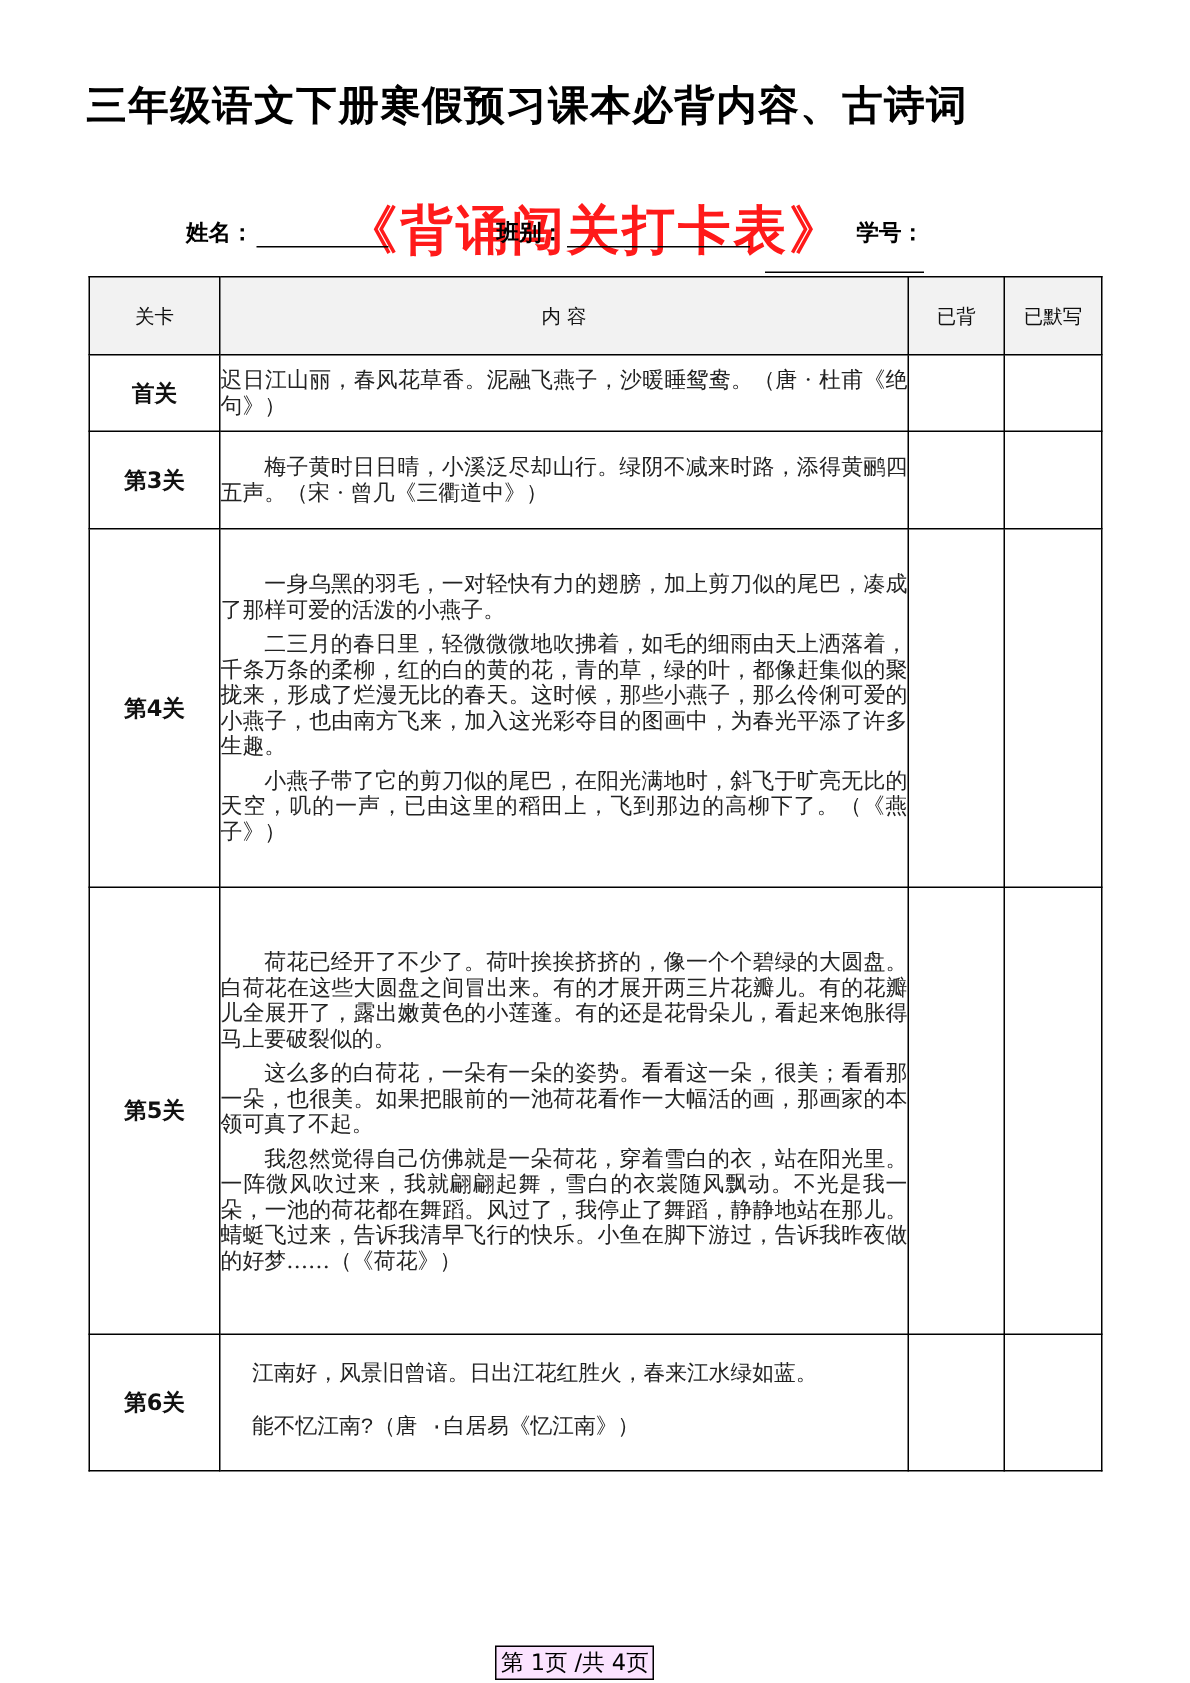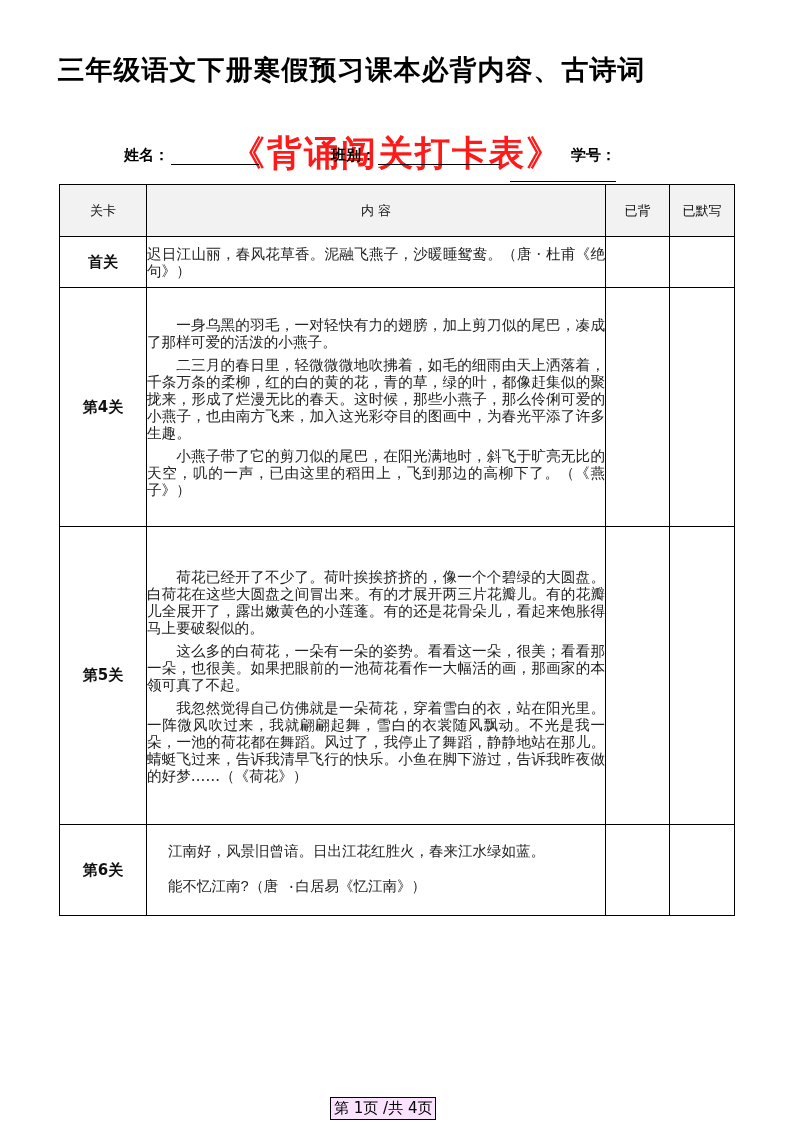--- a/index.html
+++ b/index.html
@@ -66,20 +66,28 @@
   </thead>
   <tbody>
     <tr style="height:51px">
       <td class="level">首关</td>
       <td class="content">
         <p class="noindent">迟日江山丽，春风花草香。泥融飞燕子，沙暖睡鸳鸯。（唐 · 杜甫《绝句》）</p>
       </td>
       <td class="check"></td>
       <td class="check"></td>
     </tr>
+    <tr style="height:65px">
+      <td class="level">第3关</td>
+      <td class="content">
+        <p>梅子黄时日日晴，小溪泛尽却山行。绿阴不减来时路，添得黄鹂四五声。（宋 · 曾几《三衢道中》）</p>
+      </td>
+      <td class="check"></td>
+      <td class="check"></td>
+    </tr>
     <tr style="height:239px">
       <td class="level">第4关</td>
       <td class="content">
         <p>一身乌黑的羽毛，一对轻快有力的翅膀，加上剪刀似的尾巴，凑成了那样可爱的活泼的小燕子。</p>
         <p>二三月的春日里，轻微微微地吹拂着，如毛的细雨由天上洒落着，千条万条的柔柳，红的白的黄的花，青的草，绿的叶，都像赶集似的聚拢来，形成了烂漫无比的春天。这时候，那些小燕子，那么伶俐可爱的小燕子，也由南方飞来，加入这光彩夺目的图画中，为春光平添了许多生趣。</p>
         <p>小燕子带了它的剪刀似的尾巴，在阳光满地时，斜飞于旷亮无比的天空，叽的一声，已由这里的稻田上，飞到那边的高柳下了。（《燕子》）</p>
       </td>
       <td class="check"></td>
       <td class="check"></td>
     </tr>

